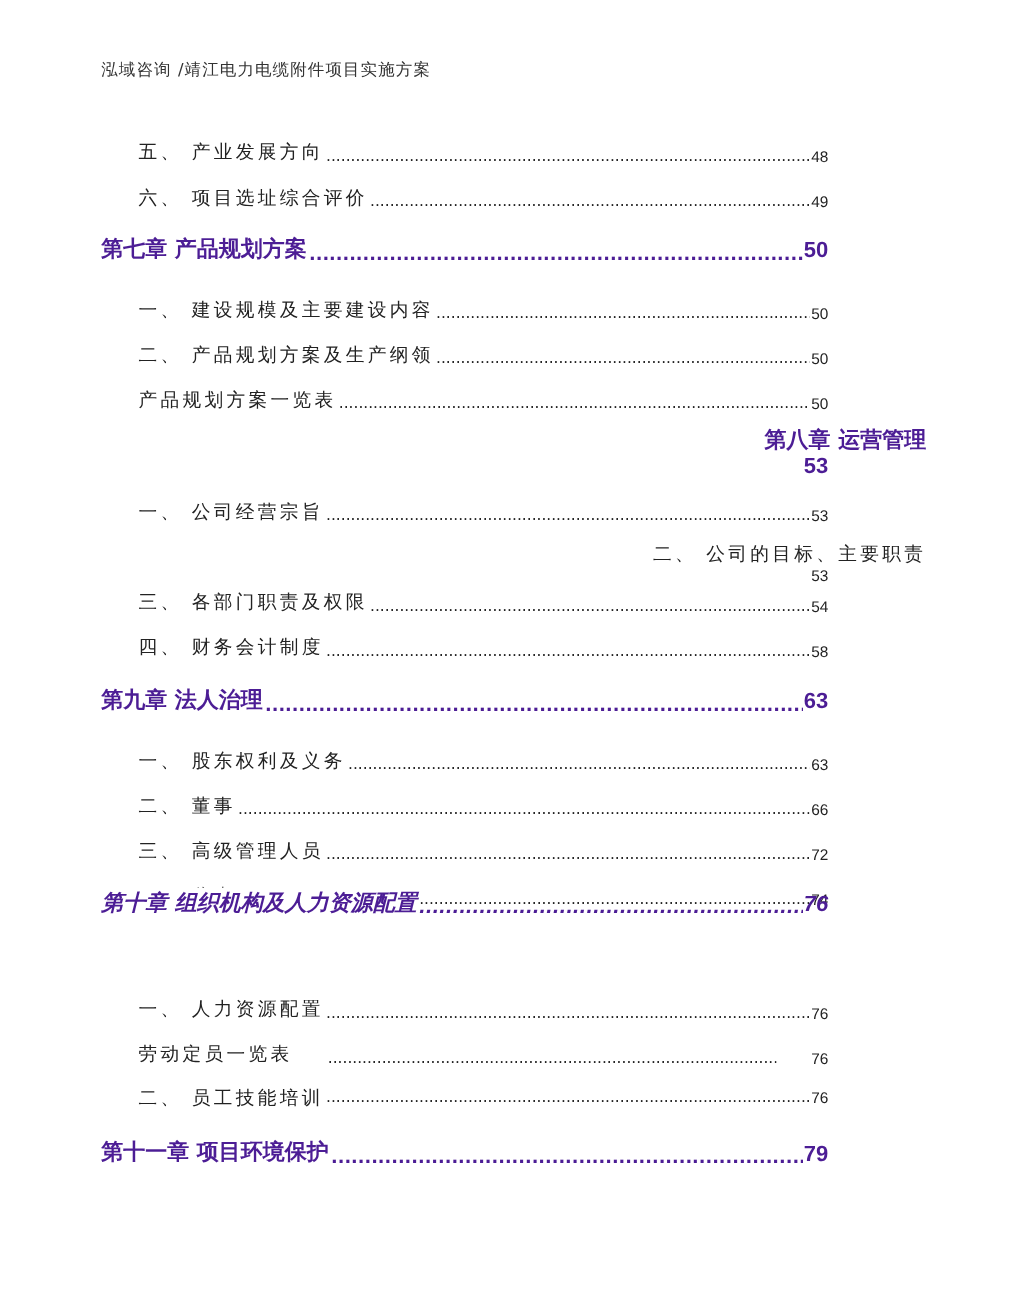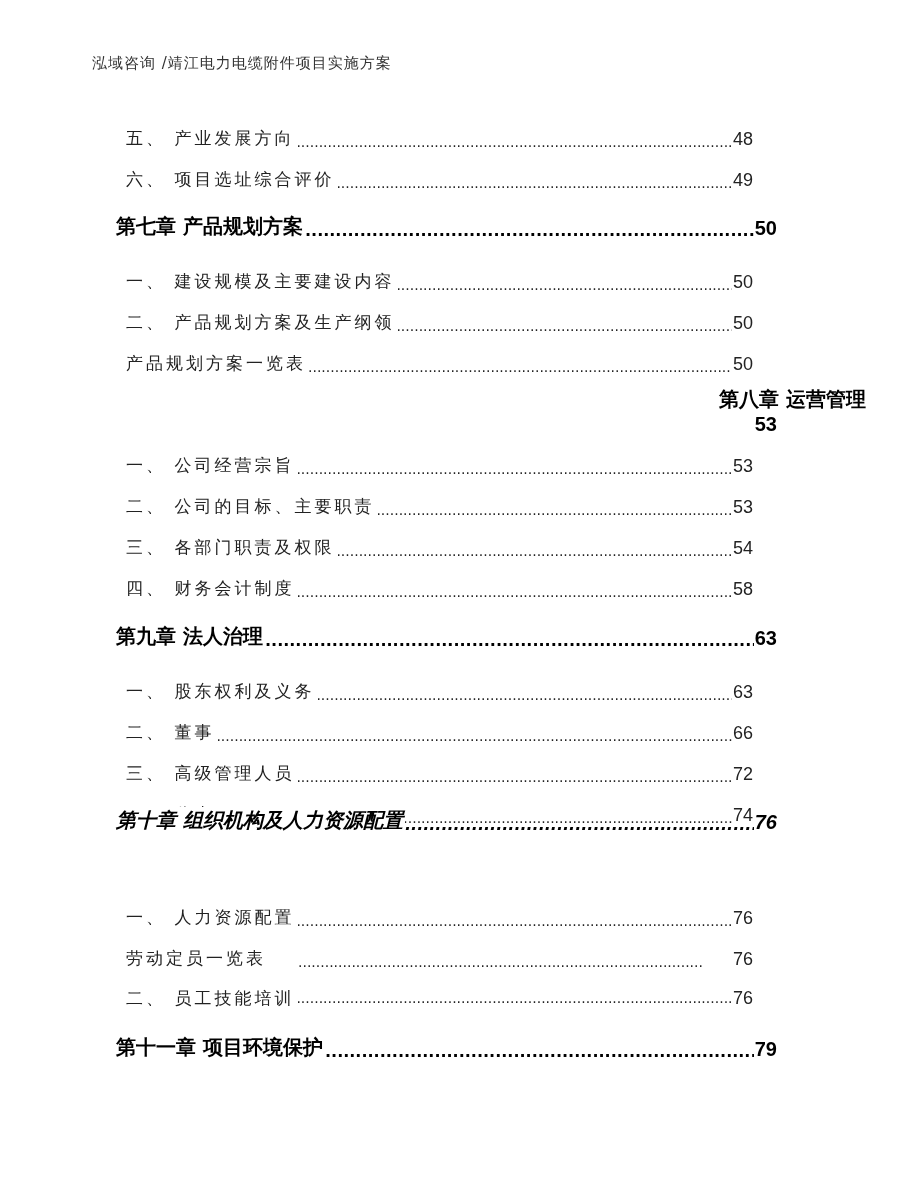--- a/index.html
+++ b/index.html
@@ -8,22 +8,22 @@
   .header { position: absolute; left: 92px; top: 54px; font-size: 15px; color: #333; letter-spacing: 1px; }
   .toc { position: absolute; left: 0; top: 0; width: 920px; }
   .row { position: absolute; left: 0; width: 844px; height: 26px; display: flex; align-items: flex-end; }
   .row .title { white-space: nowrap; background: #fff; padding-right: 2px; }
   .row .dots { flex: 1; overflow: hidden; white-space: nowrap; letter-spacing: 0px; }
   .row .dots::after { content: "................................................................................................................................................................................................................................................"; }
   .row .page { white-space: nowrap; padding-left: 1px; font-family: "Liberation Sans", sans-serif; }
   .row.section { font-size: 17px; color: #222; }
   .row.section .title { padding-left: 126px; letter-spacing: 3px; }
   .row.section .dots { font-size: 14px; color: #222; }
-  .row.section .page { font-size: 18px; padding-right: 91px; }
-  .row.chapter { font-size: 20px; font-weight: bold; color: #000000; margin-left: 24px; }
+  .row.section .page { font-size: 14px; padding-right: 91px; }
+  .row.chapter { font-size: 20px; font-weight: bold; color: #4c1d95; }
   .row.chapter .title { padding-left: 92px; }
   .row.chapter .dots { font-size: 16px; font-weight: bold; }
   .row.chapter .page { font-size: 20px; font-weight: bold; padding-right: 91px; }
 </style>
 </head>
 <body>
 
 <div class="header">泓域咨询 /靖江电力电缆附件项目实施方案</div>
 
 <div class="toc" id="toc">
@@ -60,21 +60,21 @@
     <div class="row chapter" style="top: 386px; flex-direction: column;">
       <span class="title">第八章 运营管理</span>
       <span class="dots"></span>
       <span class="page">53</span>
     </div>
     <div class="row section" style="top: 451px;">
       <span class="title">一、 公司经营宗旨</span>
       <span class="dots"></span>
       <span class="page">53</span>
     </div>
-    <div class="row section" style="top: 492px;">
+    <div class="row section" style="top: 492px; flex-direction: column;">
       <span class="title">二、 公司的目标、主要职责</span>
       <span class="dots"></span>
       <span class="page">53</span>
     </div>
     <div class="row section" style="top: 533px;">
       <span class="title">三、 各部门职责及权限</span>
       <span class="dots"></span>
       <span class="page">54</span>
     </div>
     <div class="row section" style="top: 574px;">

